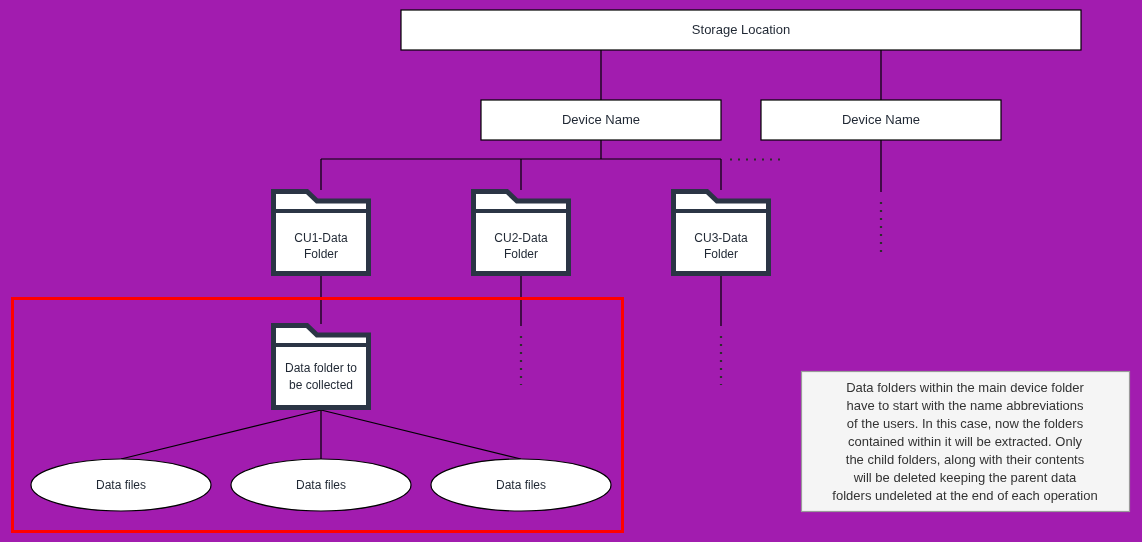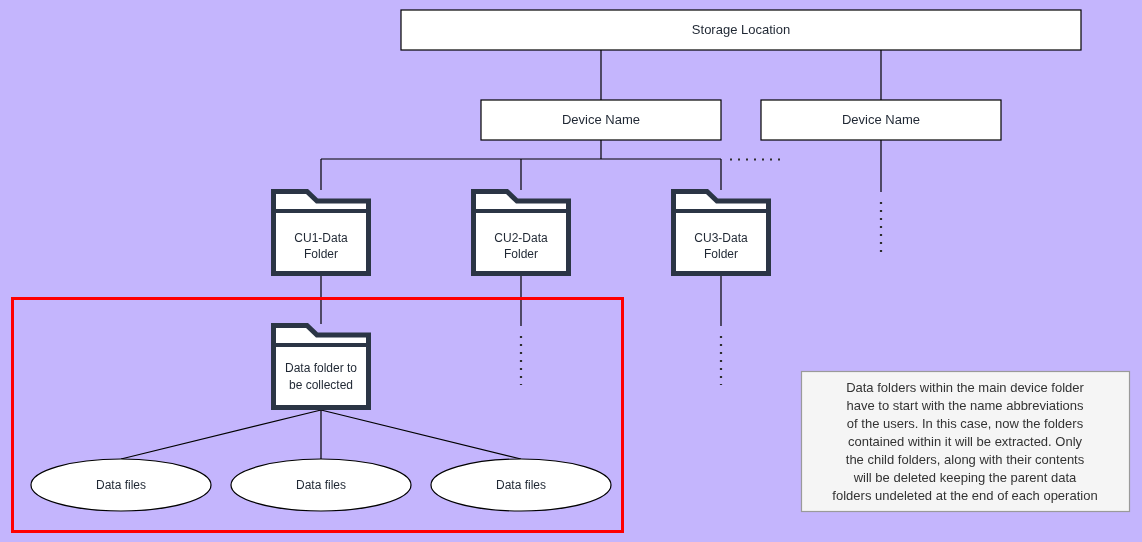--- a/index.html
+++ b/index.html
@@ -7,21 +7,21 @@
     padding: 0;
     background: #ffffff;
   }
   body {
     font-family: "Liberation Sans", sans-serif;
   }
   #canvas {
     position: relative;
     width: 1142px;
     height: 542px;
-    background: #c4b5fd;
+    background: #a21caf;
     overflow: hidden;
   }
   svg#diagram {
     position: absolute;
     left: 0;
     top: 0;
     width: 1142px;
     height: 542px;
   }
   .box-rect {

